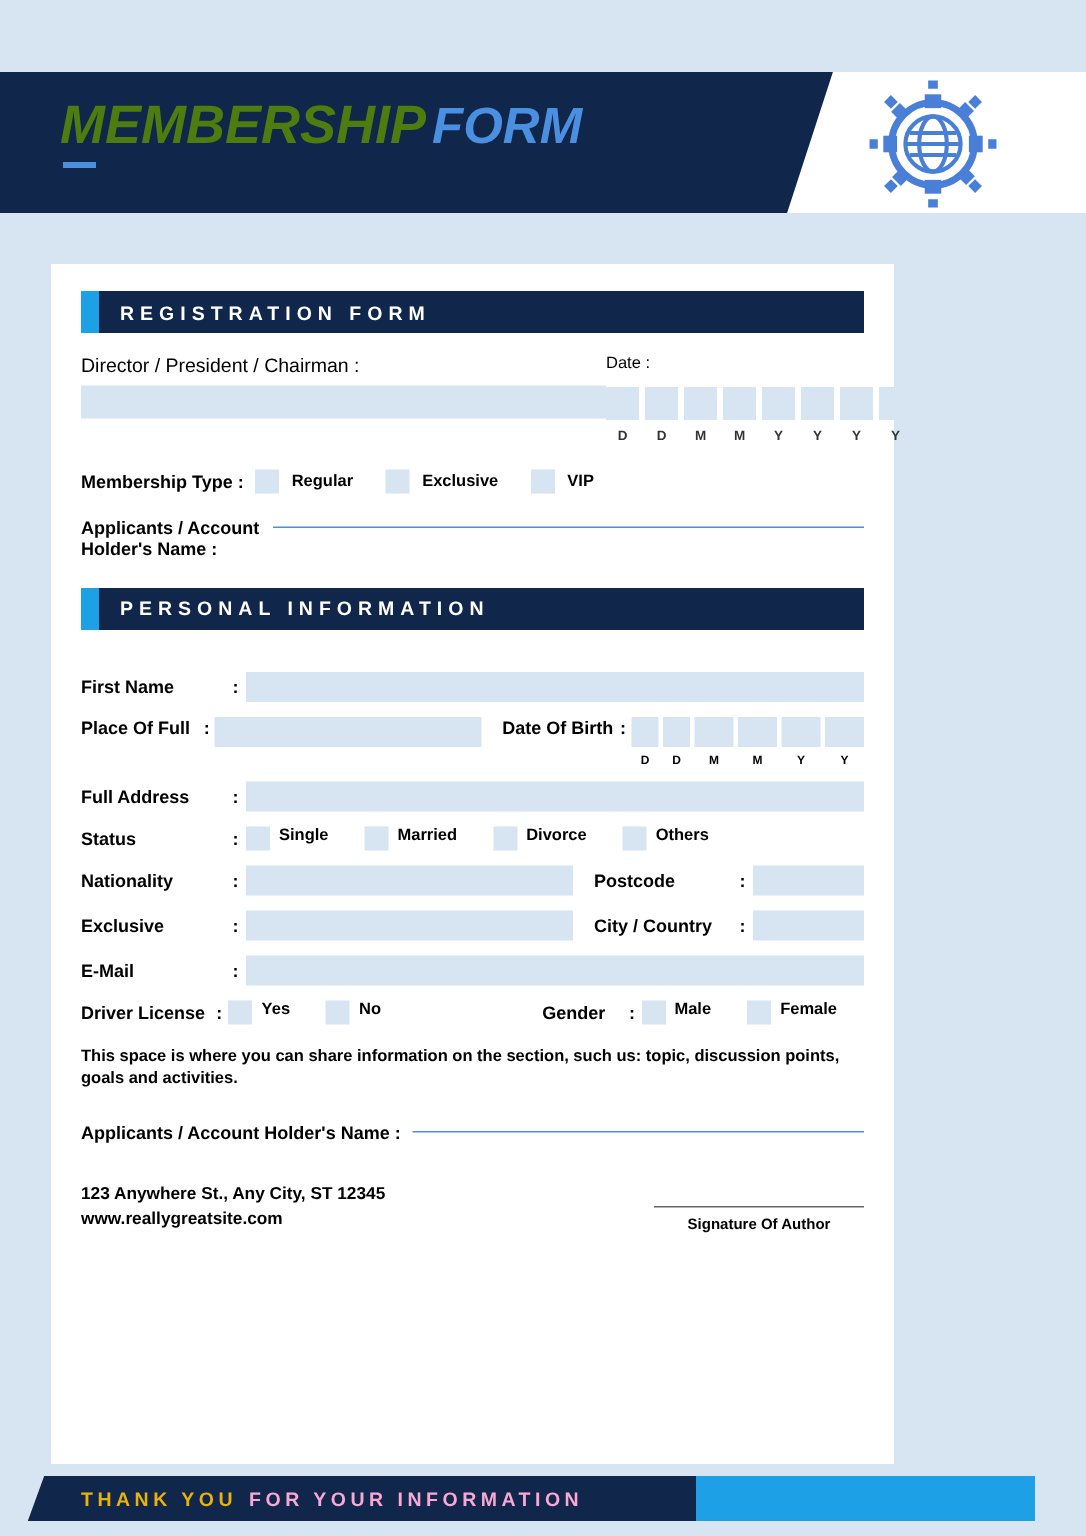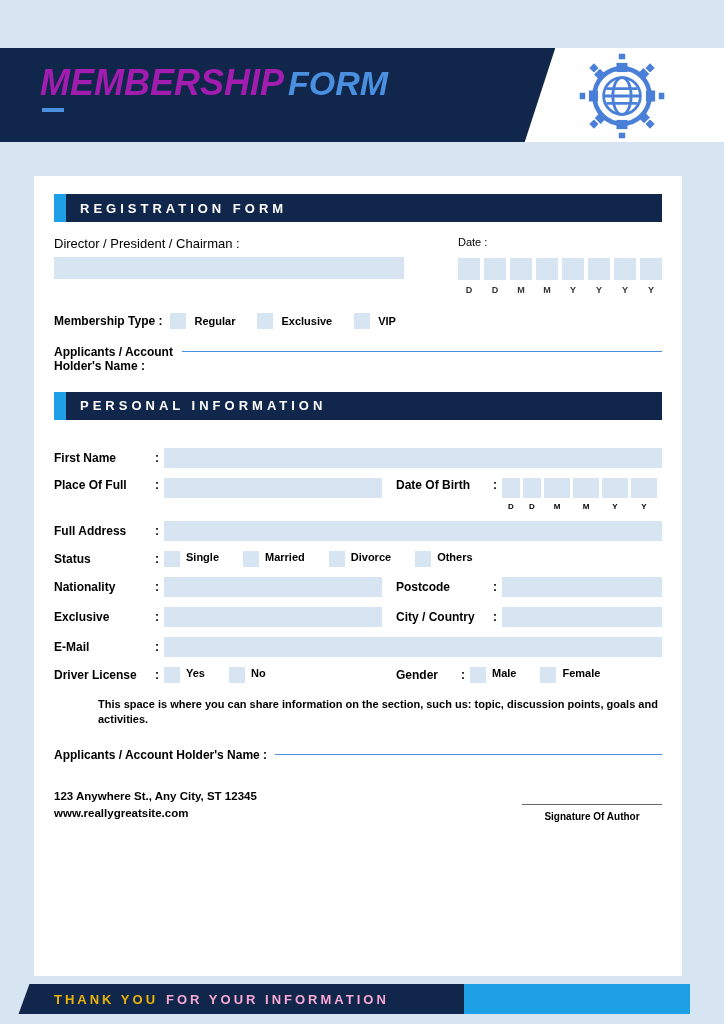--- a/index.html
+++ b/index.html
@@ -1,28 +1,28 @@
 <!DOCTYPE html>
 <html><head>
 <meta charset="utf-8">
 <style>
   * { box-sizing: border-box; margin: 0; padding: 0; }
   body { font-family: Arial, Helvetica, sans-serif; background: #d7e4f2; width: 724px; height: 1024px; overflow: hidden; position: relative; }
   
   .header-banner { position: absolute; top: 48px; left: 0; width: 724px; height: 94px; background: #10264a; }
   .header-title-wrap { position: absolute; top: 62px; left: 40px; display: flex; align-items: baseline; gap: 4px; }
-  .title-word1 { color: #a21caf; font-weight: 900; font-size: 36px; letter-spacing: 0px; font-style: italic; }
+  .title-word1 { color: #4d7c0f; font-weight: 900; font-size: 36px; letter-spacing: 0px; font-style: italic; }
   .title-word2 { color: #4a8fe0; font-weight: 900; font-size: 34px; letter-spacing: 0px; font-style: italic; }
   .title-underline { position: absolute; top: 108px; left: 42px; width: 22px; height: 4px; background: #4a8fe0; }
   
   .gear-area { position: absolute; top: 48px; left: 556px; width: 170px; height: 94px; background: #fff; }
   .gear-slant { position: absolute; top: 48px; left: 540px; width: 40px; height: 94px; background: #fff; transform: skewX(-18deg); }
   .gear-icon { position: absolute; top: 50px; left: 576px; }
   
-  .page-body { position: absolute; top: 176px; left: 34px; width: 648px; height: 800px; background: #fff; padding: 18px 20px; }
+  .page-body { position: absolute; top: 176px; left: 34px; width: 562px; height: 800px; background: #fff; padding: 18px 20px; }
   
   .section-bar { position: relative; height: 28px; background: #10264a; margin-bottom: 14px; display: flex; align-items: center; }
   .section-bar-accent { width: 12px; height: 28px; background: #1ea0e6; }
   .section-bar-text { color: #fff; font-size: 13px; font-weight: 600; letter-spacing: 4px; margin-left: 14px; }
   .label { flex: 0 0 auto; }
   
   .top-row { display: flex; justify-content: space-between; }
   .director-block { width: 350px; }
   .director-block .label { font-size: 13px; margin-bottom: 6px; }
   .director-input { width: 350px; height: 22px; background: #d7e4f2; }
@@ -53,21 +53,21 @@
   
   .dob-cells { display: flex; gap: 3px; }
   .dob-box { width: 18px; height: 20px; background: #d7e4f2; }
   .dob-box.wide { width: 26px; }
   .dob-wrap { text-align: center; }
   .dob-letter { font-size: 8px; margin-top: 4px; font-weight: 600; }
   
   .status-opts { display: flex; align-items: flex-start; gap: 6px; }
   .status-opts .opt-label { margin-right: 18px; }
   
-  .note-text { font-size: 11px; font-weight: 700; margin-top: 14px; margin-bottom: 20px; line-height: 1.4; margin-left: 44px; }
+  .note-text { font-size: 11px; font-weight: 700; margin-top: 14px; margin-bottom: 20px; line-height: 1.4; }
   
   .sig-row { display: flex; justify-content: space-between; align-items: flex-end; margin-top: 26px; }
   .more-info { font-size: 11.5px; font-weight: 700; line-height: 1.5; }
   .sig-block { text-align: center; }
   .sig-line { width: 140px; height: 1px; background: #666; margin-bottom: 6px; }
   .sig-label { font-size: 10px; font-weight: 700; }
   
   .footer-bar { position: absolute; bottom: 0; left: 0; width: 724px; height: 40px; }
   .footer-dark { position: absolute; left: 34px; top: 0; width: 430px; height: 30px; background: #10264a; display: flex; align-items: center; }
   .footer-light { position: absolute; left: 450px; top: 0; width: 240px; height: 30px; background: #1ea0e6; }

